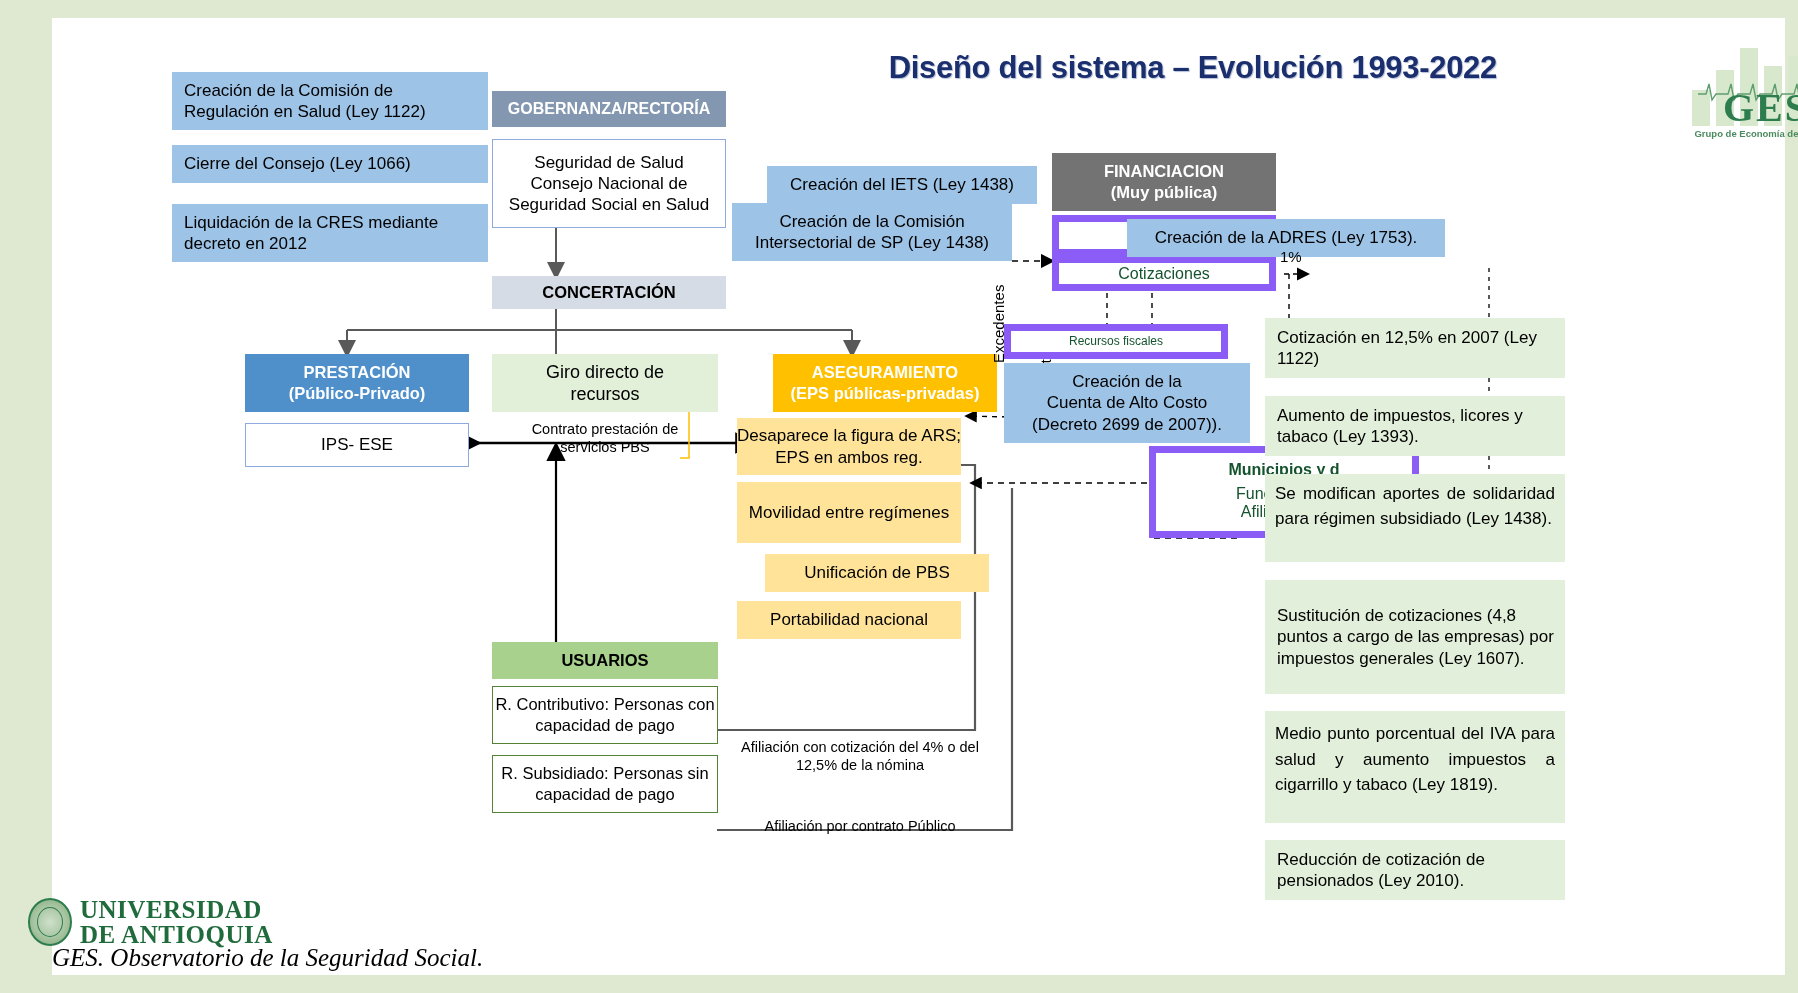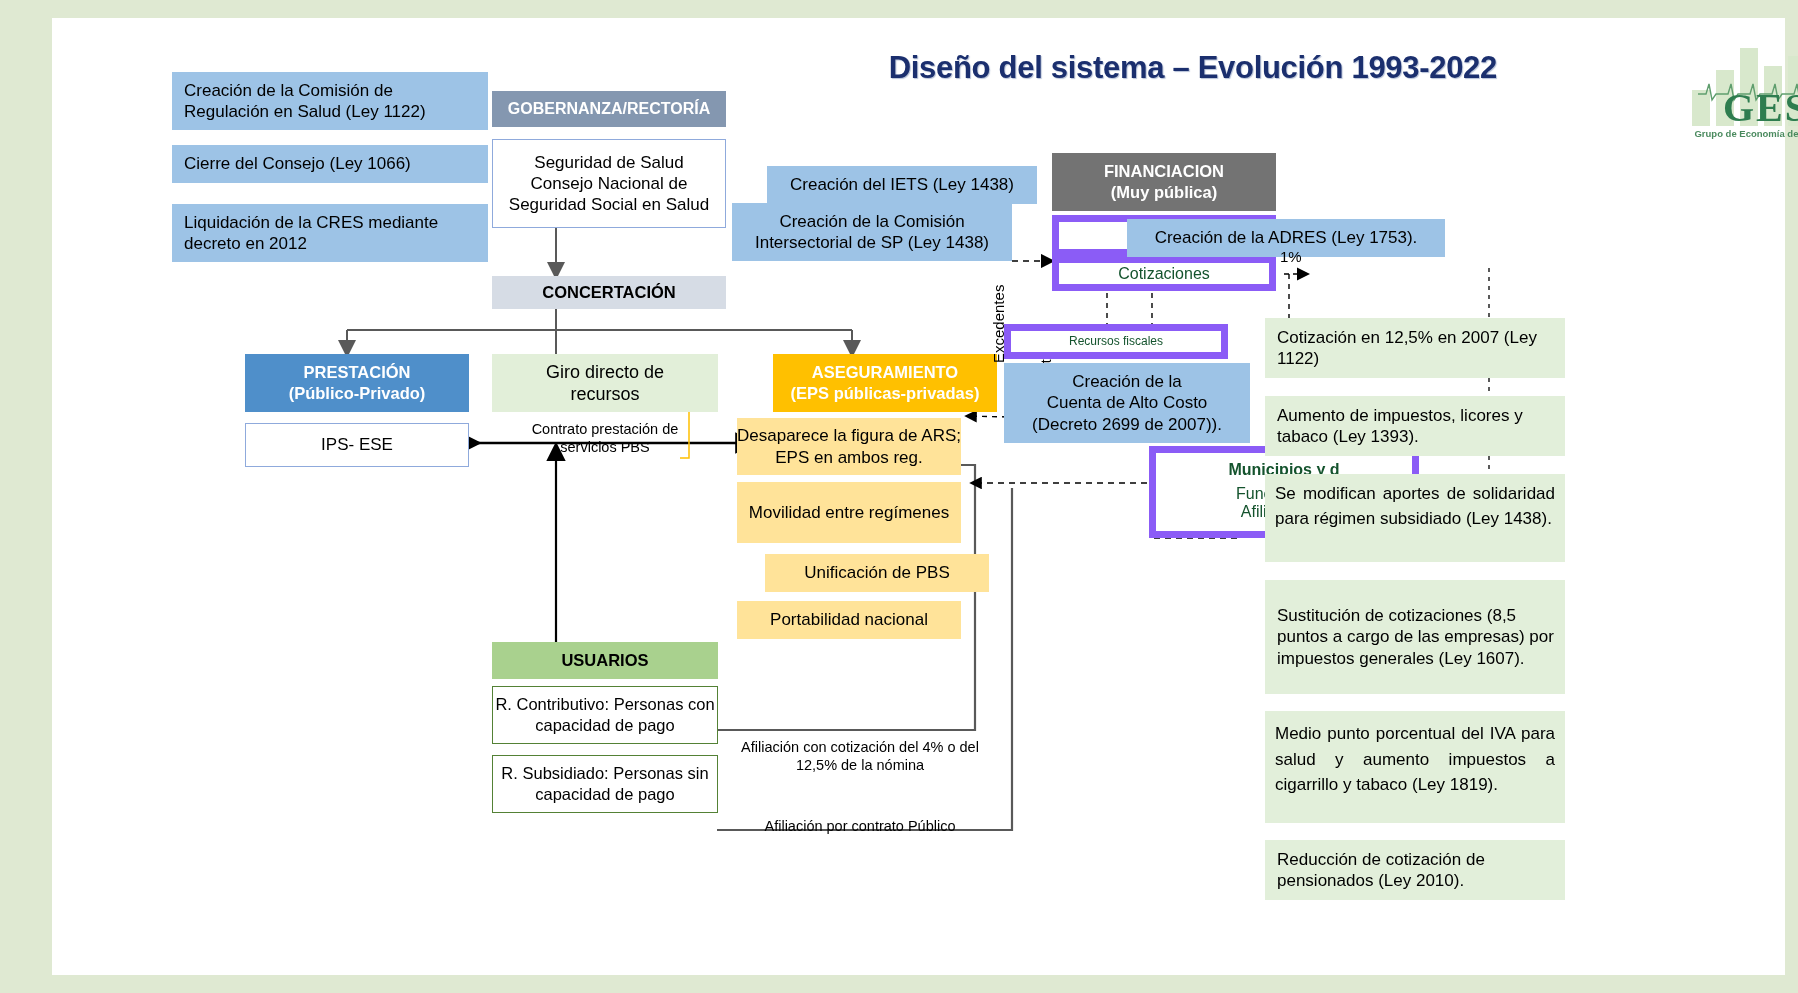--- a/index.html
+++ b/index.html
@@ -268,23 +268,30 @@
       <div style="text-align:center; margin-top:6px;">Funciones en</div>
       <div style="text-align:center;">Afiliación de</div>
     </div>
 
     <div class="box greenside nodetext left-text" style="left:1213px; top:300px; width:300px; height:60px; font-size:17px;">Cotización en 12,5% en 2007 (Ley 1122)</div>
 
     <div class="box greenside nodetext left-text" style="left:1213px; top:378px; width:300px; height:60px; font-size:17px;">Aumento de impuestos, licores y tabaco (Ley 1393).</div>
 
     <div class="box greenside just" style="left:1213px; top:456px; width:300px; height:88px; font-size:17px; line-height:1.45; padding-top:8px;">Se modifican aportes de solidaridad para régimen subsidiado (Ley 1438).</div>
 
-    <div class="box greenside nodetext left-text" style="left:1213px; top:562px; width:300px; height:114px; font-size:17px;">Sustitución de cotizaciones (8,5 puntos a cargo de las empresas) por impuestos generales (Ley 1607).</div>
+    <div class="box greenside nodetext left-text" style="left:1213px; top:562px; width:300px; height:114px; font-size:17px;">Sustitución de cotizaciones (4,8 puntos a cargo de las empresas) por impuestos generales (Ley 1607).</div>
 
     <div class="box greenside just" style="left:1213px; top:693px; width:300px; height:112px; font-size:17px; line-height:1.5; padding-top:10px;">Medio punto porcentual del IVA para salud y aumento impuestos a cigarrillo y tabaco (Ley 1819).</div>
 
     <div class="box greenside nodetext left-text" style="left:1213px; top:822px; width:300px; height:60px; font-size:17px;">Reducción de cotización de pensionados (Ley 2010).</div>
 
   </div>
 
+  <div class="udea">
+    <div class="seal"></div>
+    <div class="l1">UNIVERSIDAD</div>
+    <div class="l2">DE ANTIOQUIA</div>
+    <div class="l3">GES. Observatorio de la Seguridad Social.</div>
+    <div class="l4">Facultad de Ciencias Económicas</div>
+  </div>
 
   <div class="bar-bottom"></div>
 </div>
 
 </body></html>

